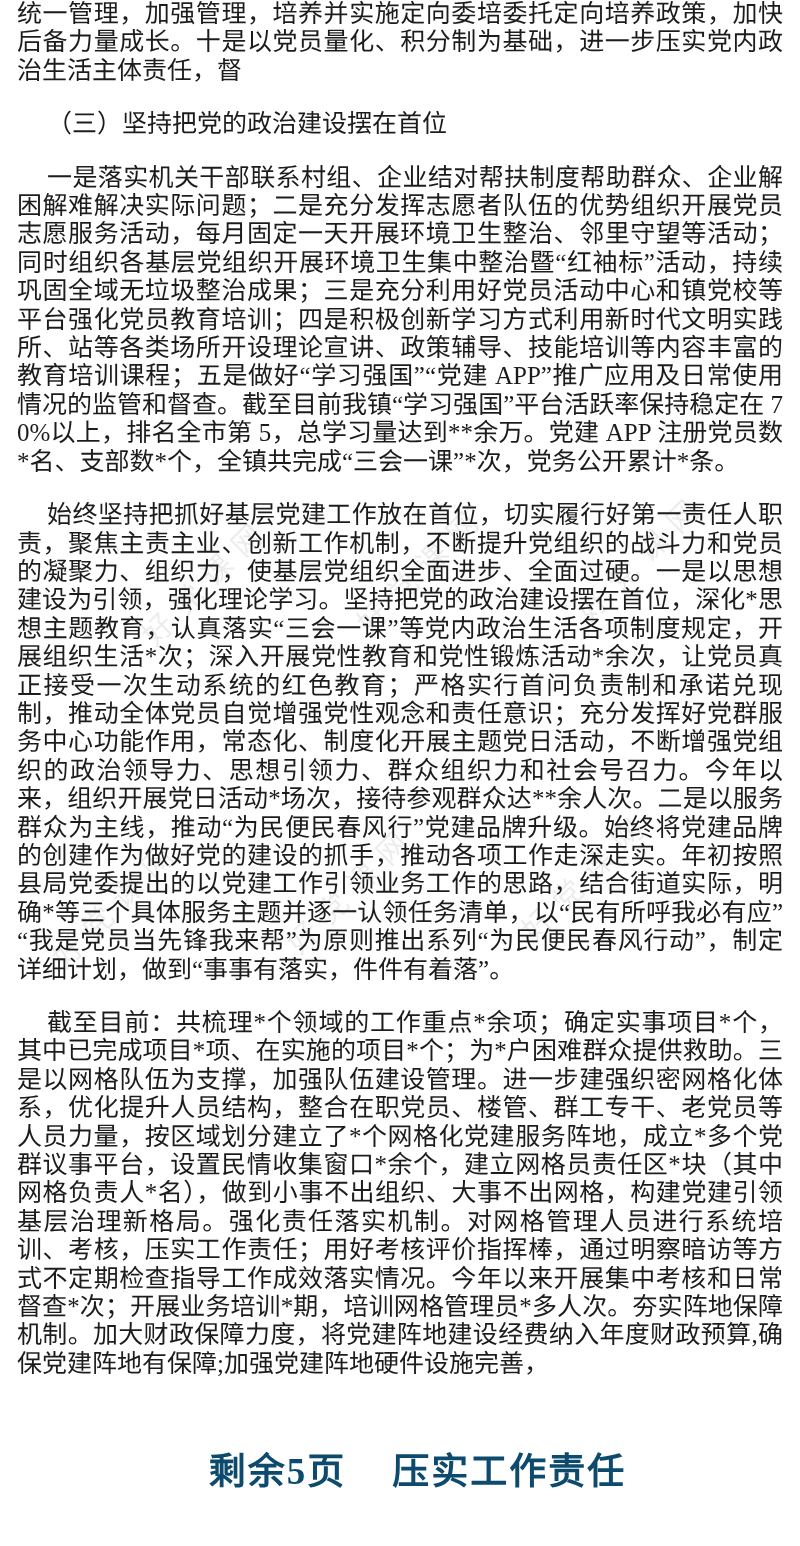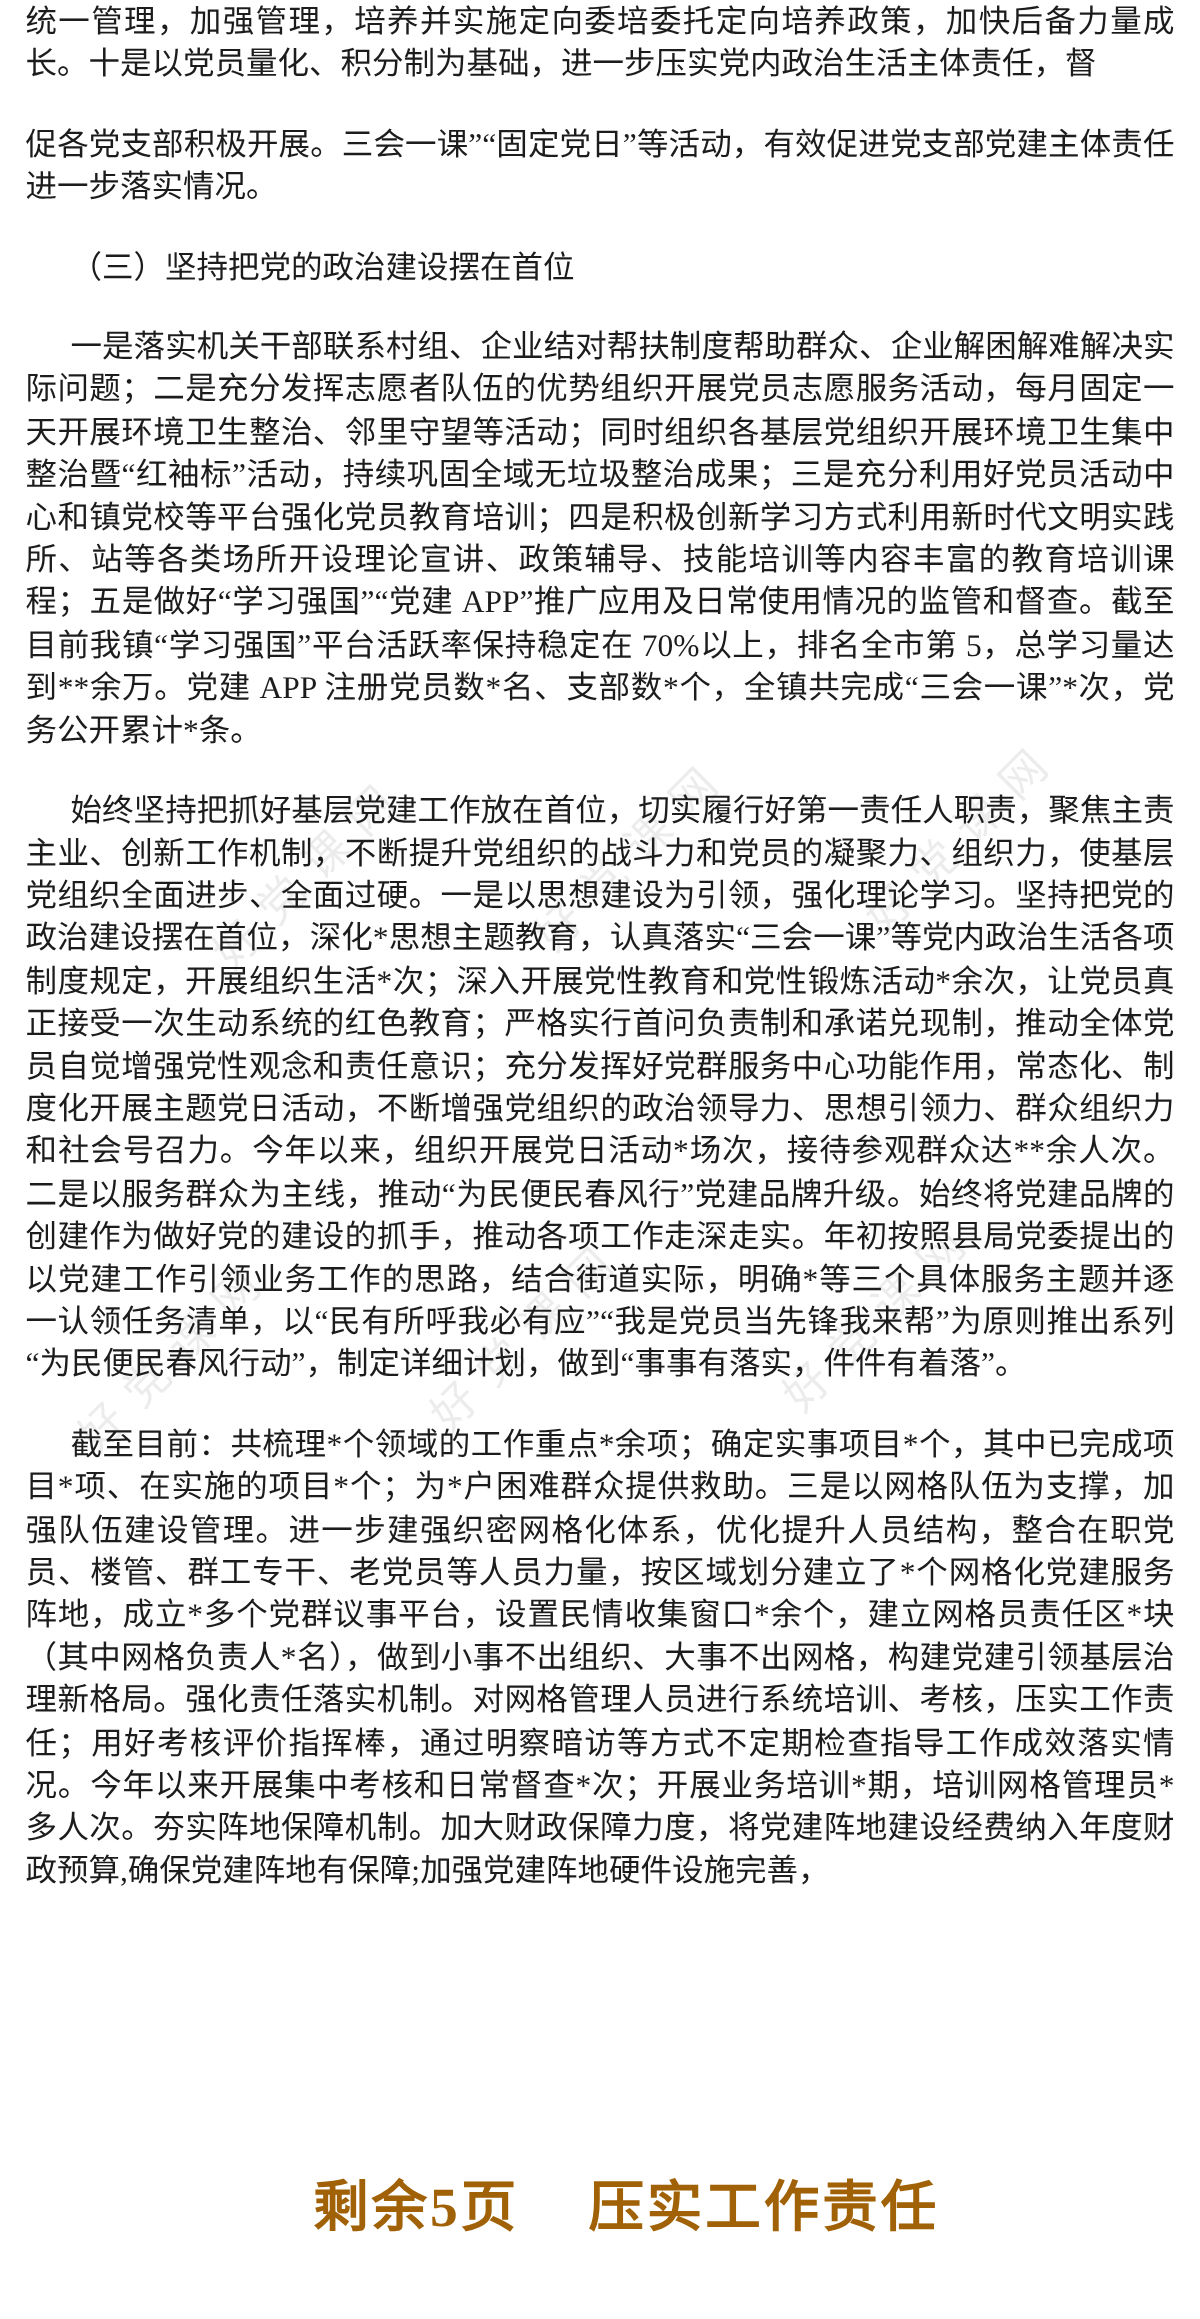--- a/index.html
+++ b/index.html
@@ -15,21 +15,21 @@
     overflow: hidden;
     font-family: "Liberation Serif", serif;
   }
   .content {
     position: absolute;
     left: 17px;
     right: 17px;
     top: 0;
   }
   p.doc {
-    font-size: 21px;
+    font-size: 25px;
     line-height: 28.4px;
     color: #1c1c1c;
     text-align: justify;
     margin: 0 0 25px 0;
     word-break: break-all;
   }
   .indent { text-indent: 30px; }
   
   .clip-top { margin-top: -15px; }
   
@@ -60,21 +60,21 @@
     position: absolute;
     top: 1441px;
     left: 0;
     right: 0;
     display: flex;
     justify-content: center;
     gap: 46px;
     font-size: 37px;
     font-weight: bold;
     letter-spacing: 2px;
-    color: #a16207;
+    color: #0c4a6e;
     font-family: "Liberation Serif", serif;
     padding-left: 35px;
   }
 </style>
 </head>
 <body>
 
 <div class="page">
 
   <div class="watermark-layer">
@@ -82,21 +82,20 @@
     <span class="wm w2">好党课网</span>
     <span class="wm w3">好党课网</span>
     <span class="wm w4">好党课网</span>
     <span class="wm w5">好党课网</span>
     <span class="wm w6">好党课网</span>
   </div>
 
   <div class="content">
     <p class="doc clip-top mb-lg">统一管理，加强管理，培养并实施定向委培委托定向培养政策，加快后备力量成长。十是以党员量化、积分制为基础，进一步压实党内政治生活主体责任，督</p>
 
-    <p class="doc">促各党支部积极开展。三会一课”“固定党日”等活动，有效促进党支部党建主体责任进一步落实情况。</p>
 
     <p class="doc indent">（三）坚持把党的政治建设摆在首位</p>
 
     <p class="doc indent">一是落实机关干部联系村组、企业结对帮扶制度帮助群众、企业解困解难解决实际问题；二是充分发挥志愿者队伍的优势组织开展党员志愿服务活动，每月固定一天开展环境卫生整治、邻里守望等活动；同时组织各基层党组织开展环境卫生集中整治暨“红袖标”活动，持续巩固全域无垃圾整治成果；三是充分利用好党员活动中心和镇党校等平台强化党员教育培训；四是积极创新学习方式利用新时代文明实践所、站等各类场所开设理论宣讲、政策辅导、技能培训等内容丰富的教育培训课程；五是做好“学习强国”“党建 APP”推广应用及日常使用情况的监管和督查。截至目前我镇“学习强国”平台活跃率保持稳定在 70%以上，排名全市第 5，总学习量达到**余万。党建 APP 注册党员数*名、支部数*个，全镇共完成“三会一课”*次，党务公开累计*条。</p>
 
 
     <p class="doc indent">始终坚持把抓好基层党建工作放在首位，切实履行好第一责任人职责，聚焦主责主业、创新工作机制，不断提升党组织的战斗力和党员的凝聚力、组织力，使基层党组织全面进步、全面过硬。一是以思想建设为引领，强化理论学习。坚持把党的政治建设摆在首位，深化*思想主题教育，认真落实“三会一课”等党内政治生活各项制度规定，开展组织生活*次；深入开展党性教育和党性锻炼活动*余次，让党员真正接受一次生动系统的红色教育；严格实行首问负责制和承诺兑现制，推动全体党员自觉增强党性观念和责任意识；充分发挥好党群服务中心功能作用，常态化、制度化开展主题党日活动，不断增强党组织的政治领导力、思想引领力、群众组织力和社会号召力。今年以来，组织开展党日活动*场次，接待参观群众达**余人次。二是以服务群众为主线，推动“为民便民春风行”党建品牌升级。始终将党建品牌的创建作为做好党的建设的抓手，推动各项工作走深走实。年初按照县局党委提出的以党建工作引领业务工作的思路，结合街道实际，明确*等三个具体服务主题并逐一认领任务清单，以“民有所呼我必有应”“我是党员当先锋我来帮”为原则推出系列“为民便民春风行动”，制定详细计划，做到“事事有落实，件件有着落”。</p>
 
     <p class="doc indent">截至目前：共梳理*个领域的工作重点*余项；确定实事项目*个，其中已完成项目*项、在实施的项目*个；为*户困难群众提供救助。三是以网格队伍为支撑，加强队伍建设管理。进一步建强织密网格化体系，优化提升人员结构，整合在职党员、楼管、群工专干、老党员等人员力量，按区域划分建立了*个网格化党建服务阵地，成立*多个党群议事平台，设置民情收集窗口*余个，建立网格员责任区*块（其中网格负责人*名），做到小事不出组织、大事不出网格，构建党建引领基层治理新格局。强化责任落实机制。对网格管理人员进行系统培训、考核，压实工作责任；用好考核评价指挥棒，通过明察暗访等方式不定期检查指导工作成效落实情况。今年以来开展集中考核和日常督查*次；开展业务培训*期，培训网格管理员*多人次。夯实阵地保障机制。加大财政保障力度，将党建阵地建设经费纳入年度财政预算,确保党建阵地有保障;加强党建阵地硬件设施完善，</p>
   </div>

